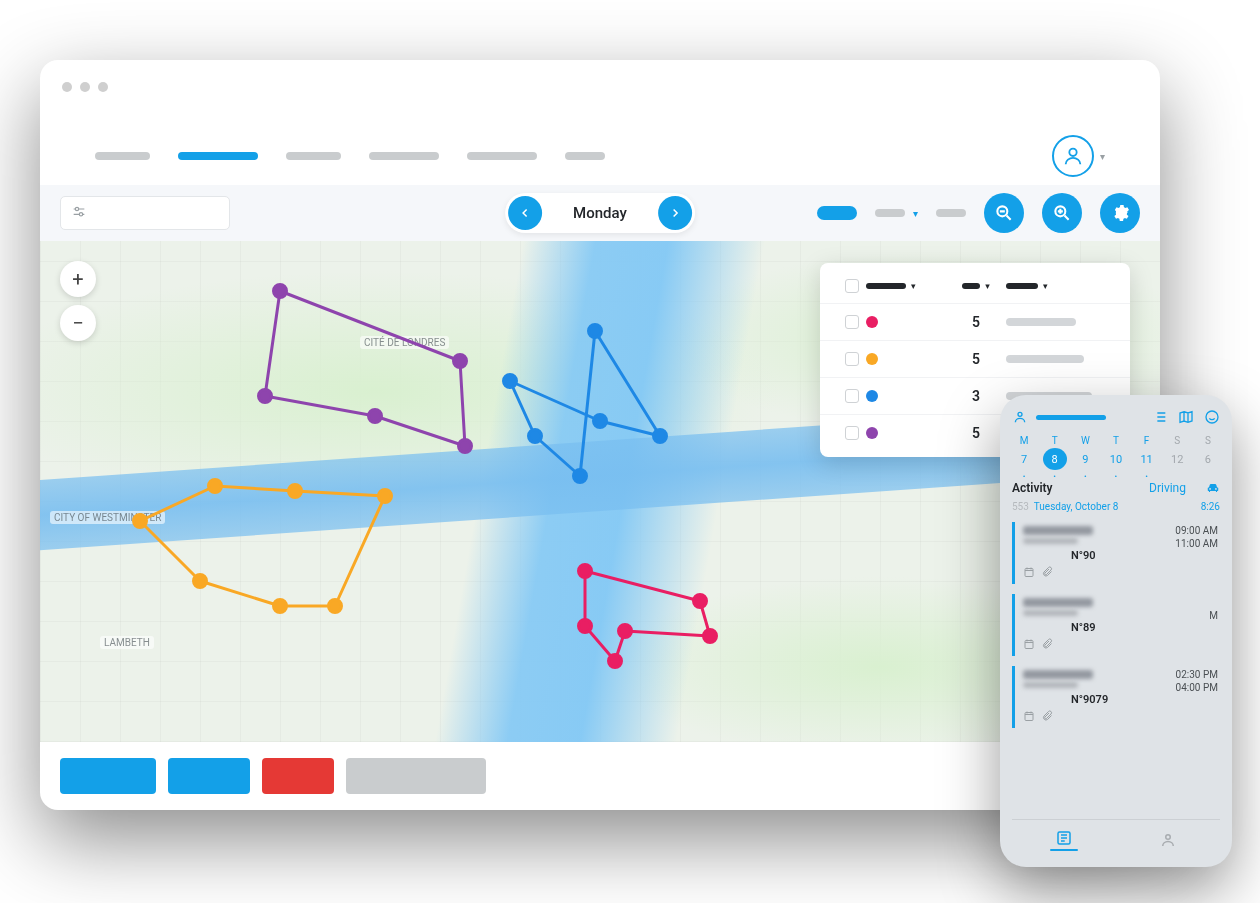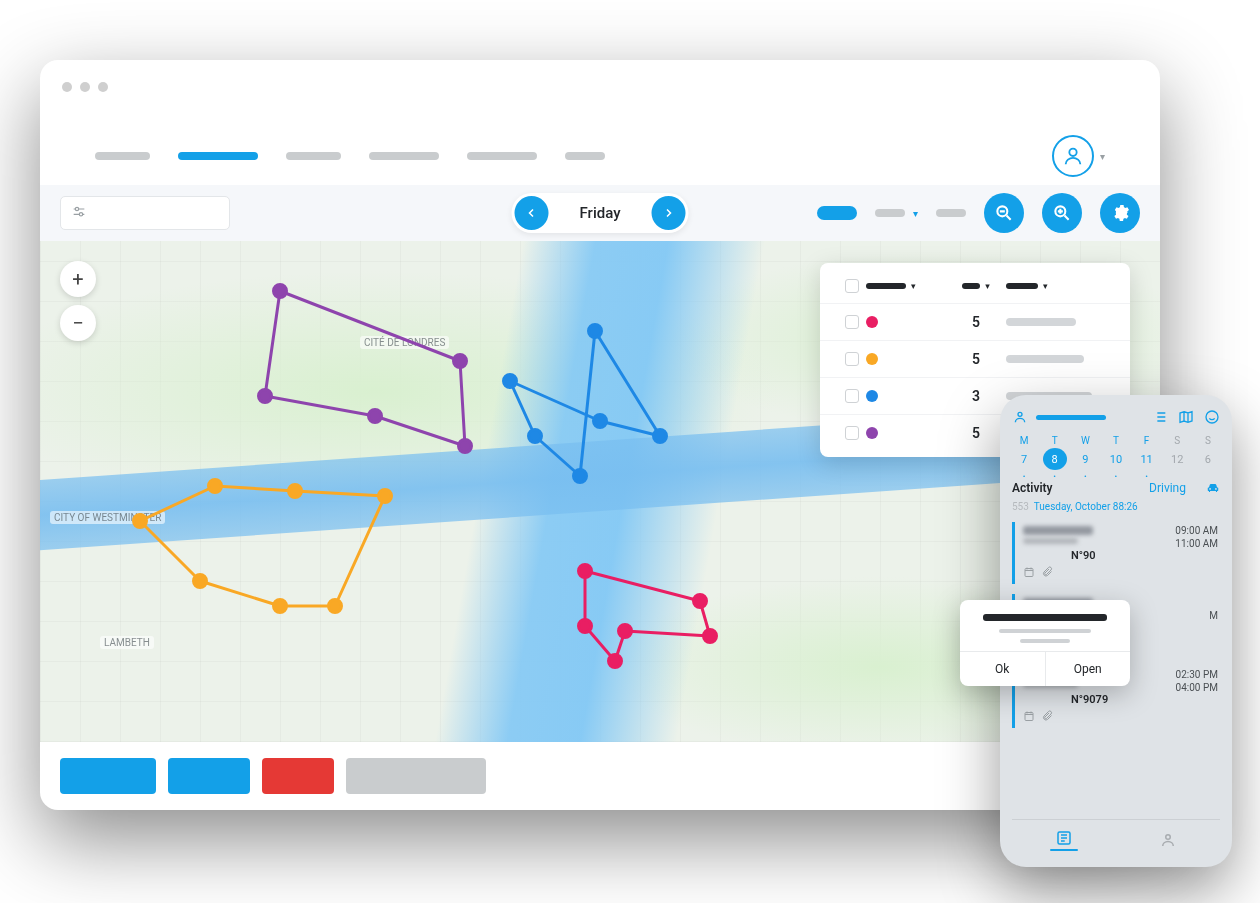--- a/index.html
+++ b/index.html
@@ -169,21 +169,21 @@
   .cal-num.wk{color:#a3a8ad}
   .cal-dots { display:flex; justify-content:space-between; }
   .cal-dots span{width:24px;text-align:center;font-size:8px;color:var(--blue)}
 
   .ph-activity { display:flex; justify-content:space-between; align-items:center;
     margin-top:0; font-size:12px; }
   .ph-activity .act-l{font-weight:600;color:var(--dark)}
   .ph-activity .act-r{color:var(--blue);display:flex;align-items:center;gap:20px}
   .ph-activity .act-r svg{width:14px;height:14px}
 
-  .ph-dateline { display:flex; font-size:10px;
+  .ph-dateline { display:flex; justify-content:space-between; font-size:10px;
     color:var(--blue); margin-top:6px; }
   .ph-dateline .idn{color:#b6babe}
 
   .ph-card {
     margin-top:10px; border-left:3px solid var(--blue); padding:4px 6px 6px 8px;
     position:relative;
   }
   .ph-card .blur-title{ filter:blur(2px); height:9px; width:70px; background:#9398a0; border-radius:3px; margin-bottom:3px;}
   .ph-card .blur-sub{ filter:blur(2px); height:6px; width:55px; background:#b0b4b9; border-radius:3px; }
   .ph-card .times{ position:absolute; right:2px; top:2px; text-align:right; font-size:10px; color:#4a4f53; line-height:13px;}
@@ -250,21 +250,21 @@
           <path d="M12 6h8M4 6h2M4 14h8M18 14h2"></path>
         </svg>
       </div>
 
       <div class="day-selector">
         <div class="day-arrow">
           <svg width="12" height="12" viewBox="0 0 24 24" fill="none" stroke="currentColor" stroke-width="3">
               <path d="M15 5l-7 7 7 7"></path>
             </svg>
         </div>
-        <span class="day-label">Friday</span>
+        <span class="day-label">Monday</span>
         <div class="day-arrow">
           <svg width="12" height="12" viewBox="0 0 24 24" fill="none" stroke="currentColor" stroke-width="3">
               <path d="M9 5l7 7-7 7"></path>
             </svg>
         </div>
       </div>
 
       <div class="right-controls">
         <div class="pill-blue"></div>
         <div class="pill-grey"></div>
@@ -530,31 +530,20 @@
               <rect x="4" y="5" width="16" height="16" rx="2"></rect>
               <path d="M4 9h16M8 3v4M16 3v4"></path>
             </svg>
             <svg viewBox="0 0 24 24" fill="none" stroke="currentColor" stroke-width="2">
               <path d="M21 11l-8 8a5 5 0 01-7-7l9-9a3.5 3.5 0 015 5l-9 9a2 2 0 01-3-3l8-8"></path>
             </svg>
           </div>
         </div>
       </div>
 
-    <div class="popup">
-      <div class="popup-body">
-        <div class="popup-line1"></div>
-        <div class="popup-line2"></div>
-        <div class="popup-line3"></div>
-      </div>
-      <div class="popup-btns">
-        <div class="popup-btn">Ok</div>
-        <div class="popup-btn">Open</div>
-      </div>
-    </div>
 
     <div class="ph-tabbar">
       <div class="ph-tab active">
         <svg viewBox="0 0 24 24" fill="none" stroke="currentColor" stroke-width="2">
             <rect x="4" y="4" width="16" height="16" rx="2"></rect>
             <path d="M8 8h8M8 12h8M8 16h5"></path>
           </svg>
         <div class="ph-tab-underline"></div>
       </div>
       <div class="ph-tab">

